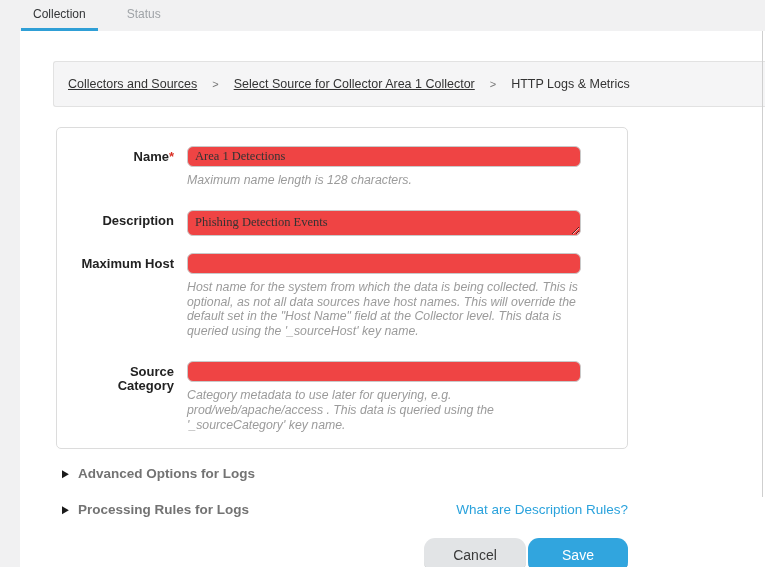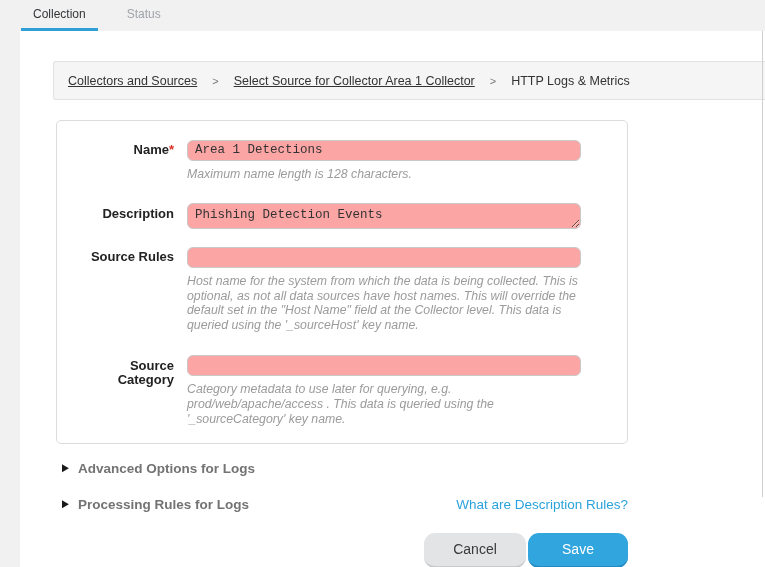--- a/index.html
+++ b/index.html
@@ -40,21 +40,21 @@
     position: absolute; left: 20px; top: 31px; right: 0; bottom: 0;
     background: #ffffff;
   }
   .right-edge {
     position: absolute; top: 0; bottom: 70px; right: 2px; width: 1px;
     background: #cfcfcf;
   }
   
   .breadcrumb {
     margin: 30px 0 0 33px;
-    height: 39px;
+    height: 46px;
     background: #f5f5f6;
     border: 1px solid #e2e2e2;
     border-right: none;
     border-radius: 3px 0 0 3px;
     display: flex; align-items: center;
     padding-left: 14px;
     font-size: 12.5px;
     color: #333;
     white-space: nowrap;
   }
@@ -92,24 +92,24 @@
     line-height: 1.1;
   }
   .req { color: #d93025; font-weight: bold; }
   .fcol { flex: 1; min-width: 0; }
   .tinput {
     width: 100%;
     height: 21px;
     border: 1px solid #c9c9c9;
     border-radius: 6px;
     padding: 0 7px;
-    font-family: Liberation Mono, monospace;
+    font-family: Liberation Serif, serif;
     font-size: 12.5px;
     color: #333;
-    background: #fca5a5;
+    background: #ef4444;
     outline: none;
   }
   textarea.tinput {
     height: 26px;
     padding: 4px 7px;
     resize: both;
     overflow: hidden;
     line-height: 15px;
   }
   .help {
@@ -207,21 +207,21 @@
     </div>
 
     <div class="row">
       <label class="flabel">Description</label>
       <div class="fcol">
         <textarea class="tinput" style="">Phishing Detection Events</textarea>
       </div>
     </div>
 
     <div class="row">
-      <label class="flabel">Source Rules</label>
+      <label class="flabel">Maximum Host</label>
       <div class="fcol">
         <input type="text" class="tinput" value="" style="">
         <div class="help help-gap">Host name for the system from which the data is being collected. This is optional, as not all data sources have host names. This will override the default set in the "Host Name" field at the Collector level. This data is queried using the '_sourceHost' key name.</div>
       </div>
     </div>
 
     <div class="row">
       <label class="flabel">Source Category</label>
       <div class="fcol">
         <input type="text" class="tinput" value="" style="">

